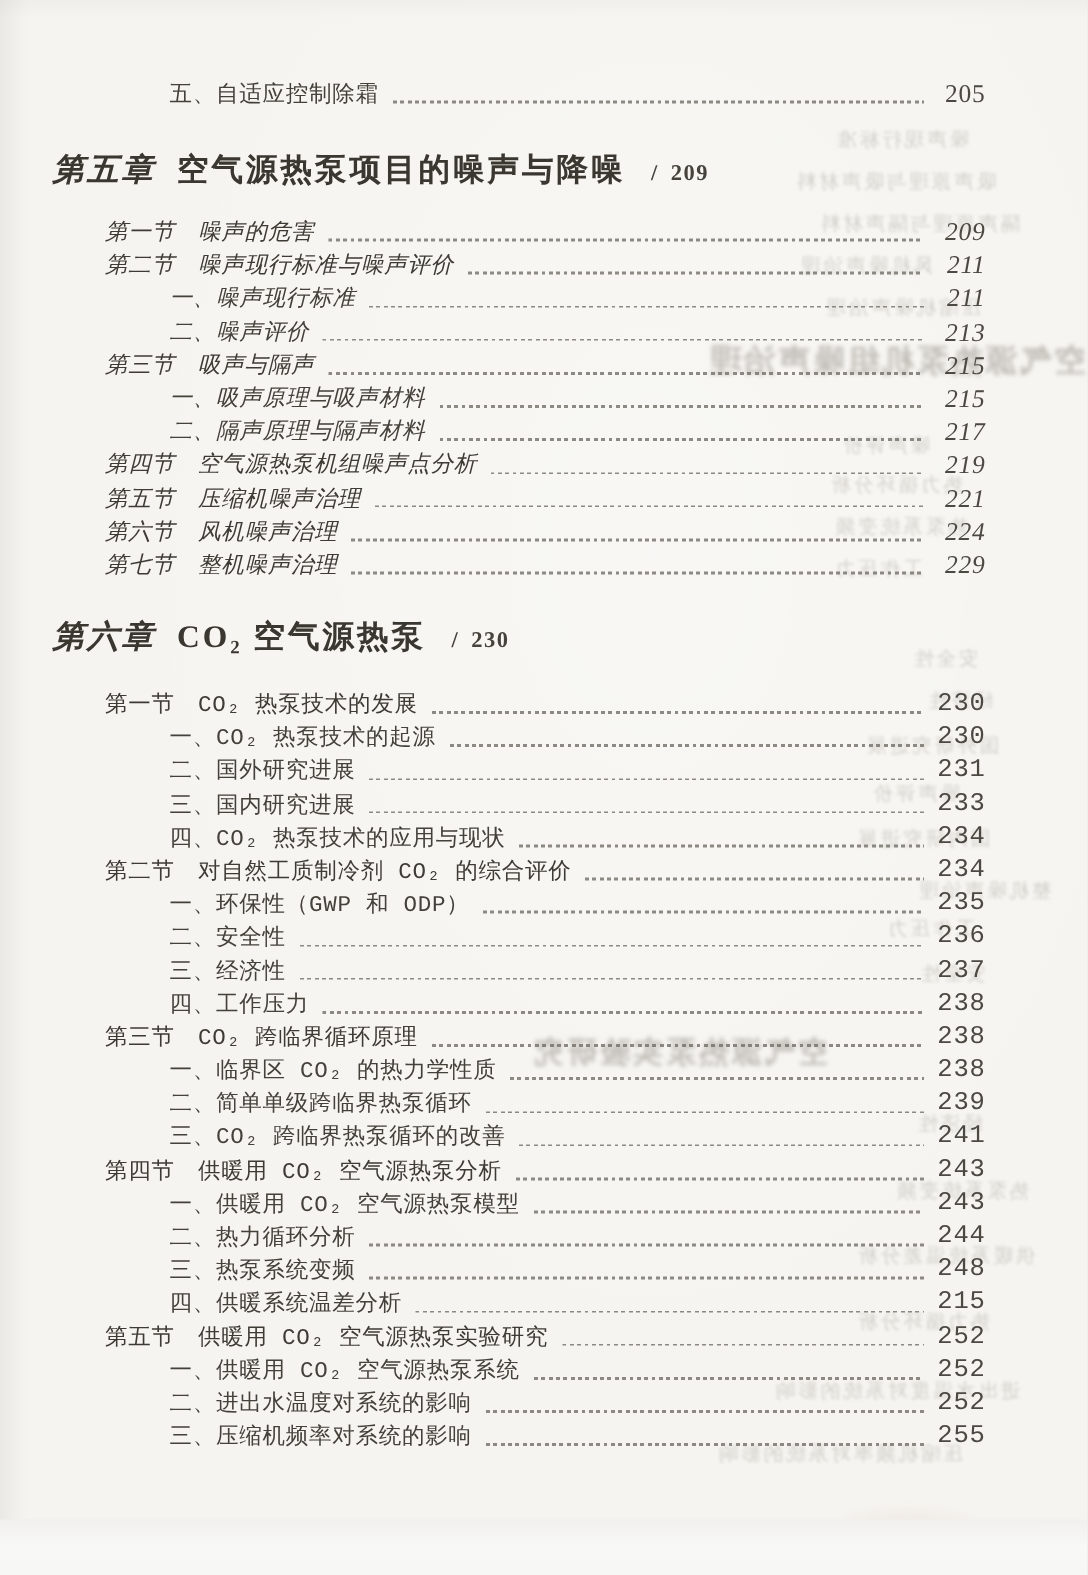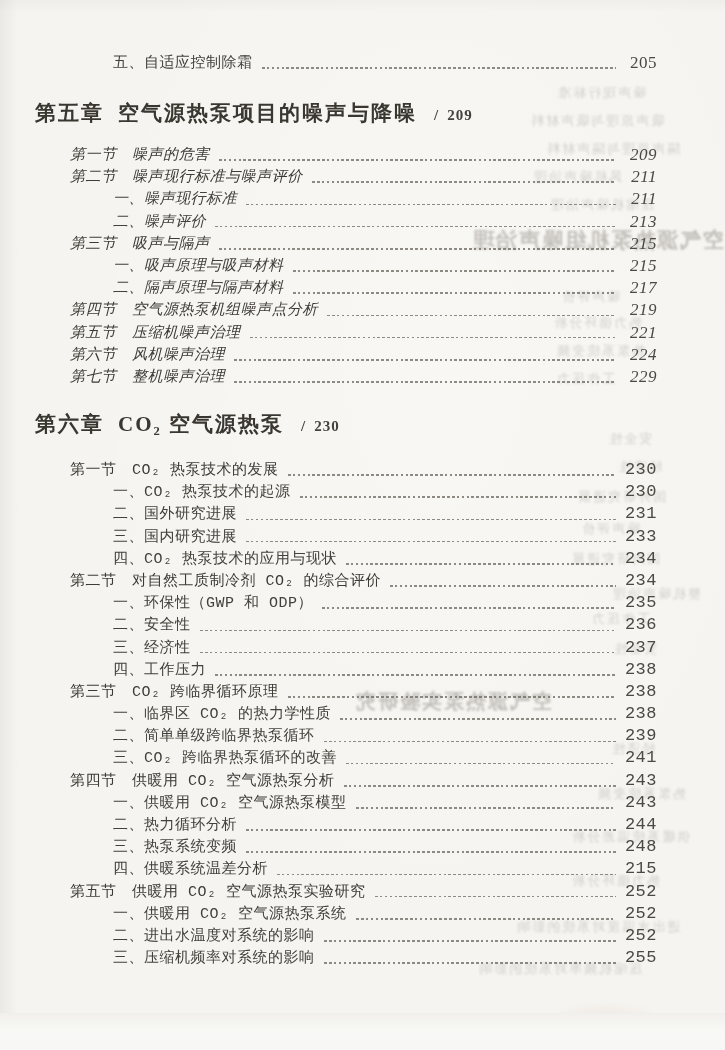--- a/index.html
+++ b/index.html
@@ -47,21 +47,21 @@
   }
   .pagenum{
     min-width:32px;text-align:right;font-size:17px;color:#4c4842;letter-spacing:0.5px;
   }
   .chapter{
     position:absolute;left:35px;white-space:nowrap;
     font-weight:bold;font-size:21px;color:#3a3630;letter-spacing:2px;
   }
   #chapter-5{top:99px;}
   #chapter-6{top:410px;}
-  .ch-label{margin-right:14px;}
+  .ch-label{margin-right:14px;font-style:italic;}
   .ch-slash{font-size:15px;margin-left:17px;font-weight:bold;color:#46423c;letter-spacing:0;}
   .ch-page{font-size:15px;margin-left:9px;font-weight:bold;color:#46423c;letter-spacing:1px;}
   
   .bottom-edge{
     position:absolute;left:0;top:1013px;width:725px;height:37px;
     background:linear-gradient(to bottom, #f1f0ed, #f8f8f6 45%, #f7f7f5);
     border-top:1px solid rgba(0,0,0,0.03);
   }
   .corner-smudge{
     position:absolute;left:545px;top:1002px;width:120px;height:42px;

